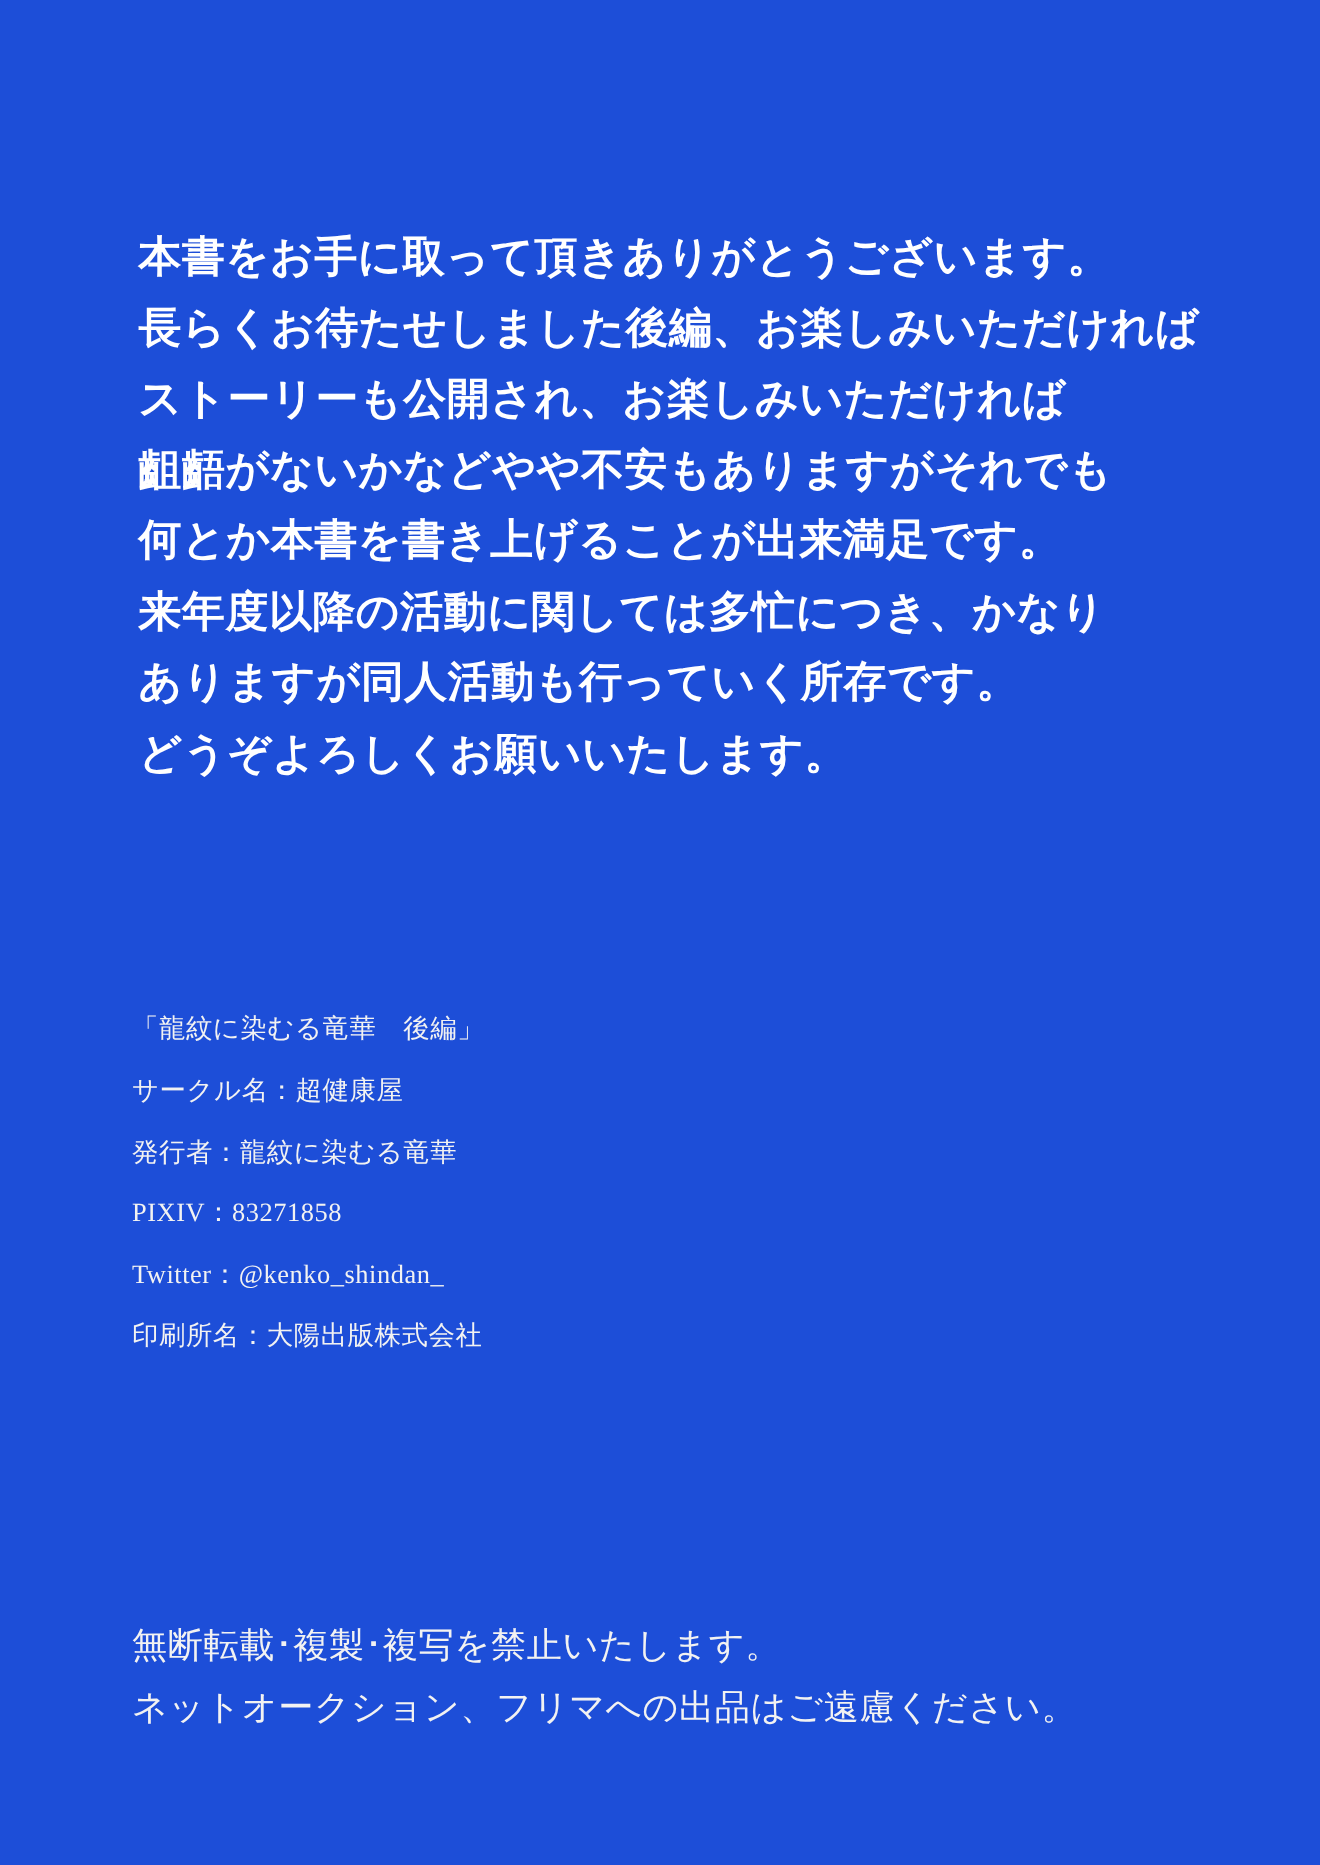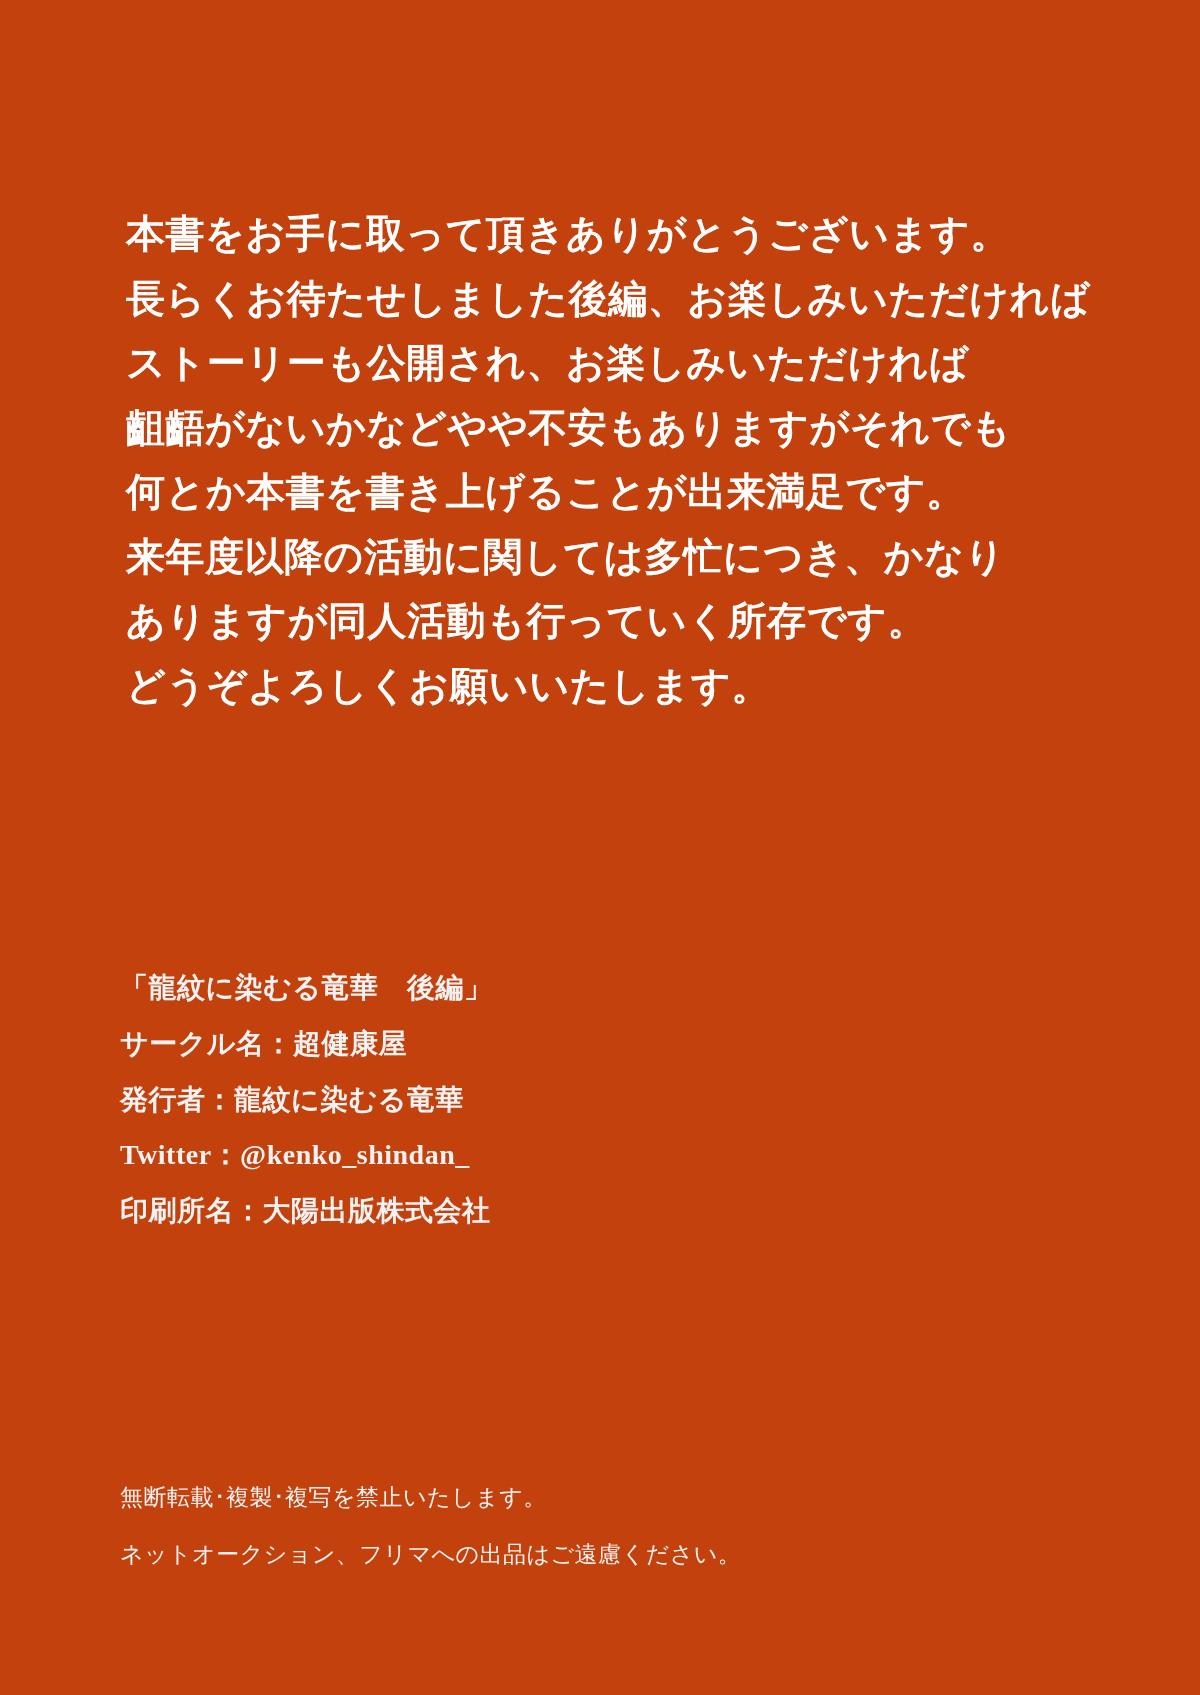--- a/index.html
+++ b/index.html
@@ -9,60 +9,60 @@
   body {
     width: 1200px;
     height: 1695px;
     background: #000000;
     position: relative;
     overflow: hidden;
   }
   .page {
     position: absolute;
     inset: 0;
-    background: #c2410c;
+    background: #1d4ed8;
   }
   .afterword {
     position: absolute;
     left: 126px;
     top: 202px;
     color: #ffffff;
     font-family: "Liberation Sans", "DejaVu Sans", sans-serif;
     font-weight: 700;
     font-size: 39px;
     line-height: 64.5px;
     letter-spacing: 0.5px;
   }
   .afterword p {
     margin: 0;
     white-space: pre;
   }
   .colophon {
     position: absolute;
     left: 120px;
-    top: 960px;
+    top: 909px;
     color: #f2f2f2;
     font-family: "Liberation Serif", "DejaVu Serif", serif;
-    font-weight: 700;
-    font-size: 28px;
+    font-weight: 400;
+    font-size: 24px;
     line-height: 55.8px;
     letter-spacing: 0.5px;
   }
   .colophon p {
     margin: 0;
     white-space: pre;
   }
   .notices {
     position: absolute;
     left: 120px;
     top: 1469px;
     color: #f2f2f2;
-    font-family: Liberation Sans, sans-serif;
+    font-family: Liberation Mono, monospace;
     font-weight: 400;
-    font-size: 23px;
+    font-size: 32px;
     line-height: 57px;
     letter-spacing: 0.5px;
   }
   .notices p {
     margin: 0;
     white-space: pre;
   }
 </style>
 </head>
 <body>
@@ -77,20 +77,21 @@
     <p>何とか本書を書き上げることが出来満足です。</p>
     <p>来年度以降の活動に関しては多忙につき、かなり</p>
     <p>ありますが同人活動も行っていく所存です。</p>
     <p>どうぞよろしくお願いいたします。</p>
   </section>
 
   <section class="colophon">
     <p>「龍紋に染むる竜華　後編」</p>
     <p>サークル名：超健康屋</p>
     <p>発行者：龍紋に染むる竜華</p>
+    <p>PIXIV：83271858</p>
     <p>Twitter：@kenko_shindan_</p>
     <p>印刷所名：大陽出版株式会社</p>
   </section>
 
   <section class="notices">
     <p>無断転載･複製･複写を禁止いたします。</p>
     <p>ネットオークション、フリマへの出品はご遠慮ください。</p>
   </section>
 
 </div>

